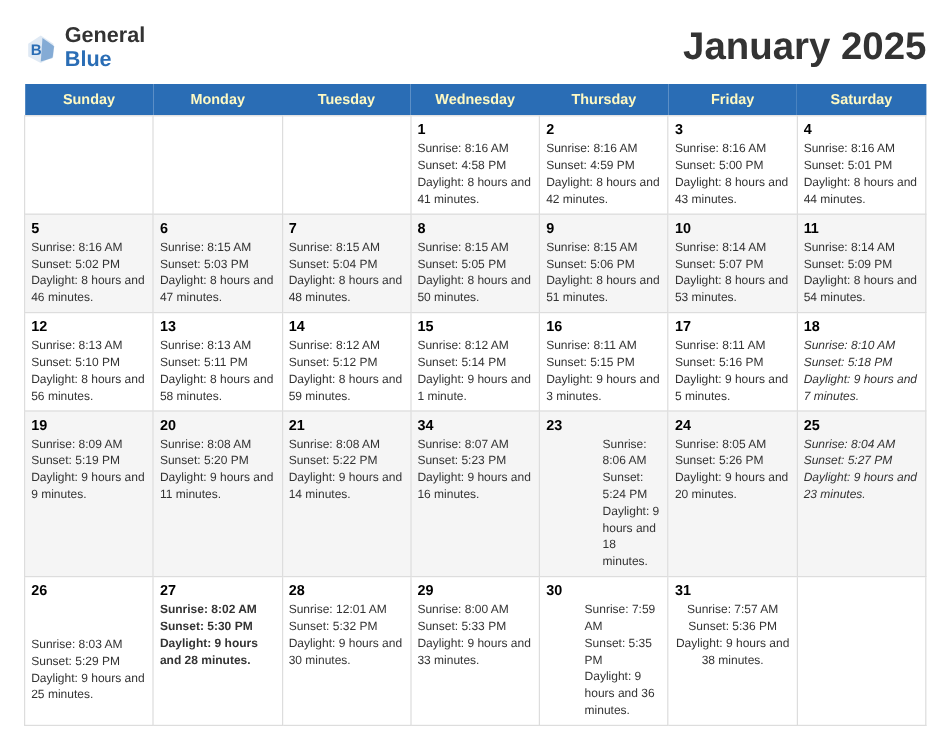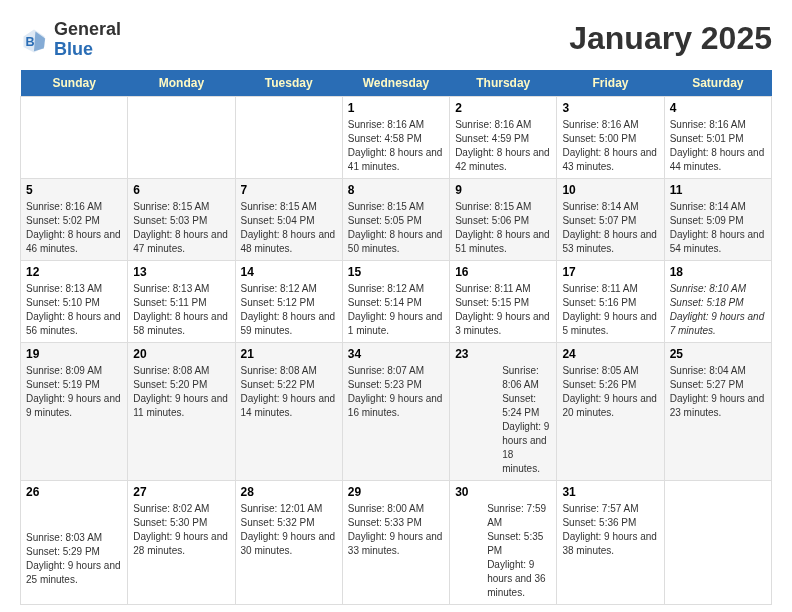--- a/index.html
+++ b/index.html
@@ -267,35 +267,35 @@
 Daylight: 9 hours and 18 minutes.</div>
         </td>
         <td>
           <div class="day-num">24</div>
           <div class="day-info" style="white-space: pre-line;">Sunrise: 8:05 AM
 Sunset: 5:26 PM
 Daylight: 9 hours and 20 minutes.</div>
         </td>
         <td>
           <div class="day-num">25</div>
-          <div class="day-info" style="white-space: pre-line;">Sunrise: 8:04 AM
+          <div class="day-info" style="white-space: pre-line; font-style: italic;">Sunrise: 8:04 AM
 Sunset: 5:27 PM
 Daylight: 9 hours and 23 minutes.</div>
         </td>
       </tr>
       <tr>
         <td>
           <div class="day-num">26</div>
           <div class="day-info" style="white-space: pre-line; margin-top: 32px;">Sunrise: 8:03 AM
 Sunset: 5:29 PM
 Daylight: 9 hours and 25 minutes.</div>
         </td>
         <td>
           <div class="day-num">27</div>
-          <div class="day-info" style="white-space: pre-line;">Sunrise: 8:02 AM
+          <div class="day-info" style="white-space: pre-line; font-weight: bold;">Sunrise: 8:02 AM
 Sunset: 5:30 PM
 Daylight: 9 hours and 28 minutes.</div>
         </td>
         <td>
           <div class="day-num">28</div>
           <div class="day-info" style="white-space: pre-line;">Sunrise: 12:01 AM
 Sunset: 5:32 PM
 Daylight: 9 hours and 30 minutes.</div>
         </td>
         <td>
@@ -305,20 +305,20 @@
 Daylight: 9 hours and 33 minutes.</div>
         </td>
         <td>
           <div class="day-num">30</div>
           <div class="day-info" style="white-space: pre-line; margin-left: 32px;">Sunrise: 7:59 AM
 Sunset: 5:35 PM
 Daylight: 9 hours and 36 minutes.</div>
         </td>
         <td>
           <div class="day-num">31</div>
-          <div class="day-info" style="white-space: pre-line;">Sunrise: 7:57 AM
+          <div class="day-info" style="white-space: pre-line; text-align: center;">Sunrise: 7:57 AM
 Sunset: 5:36 PM
 Daylight: 9 hours and 38 minutes.</div>
         </td>
         <td class="empty"></td>
       </tr>
     </tbody>
 </table>
 
 </body></html>

